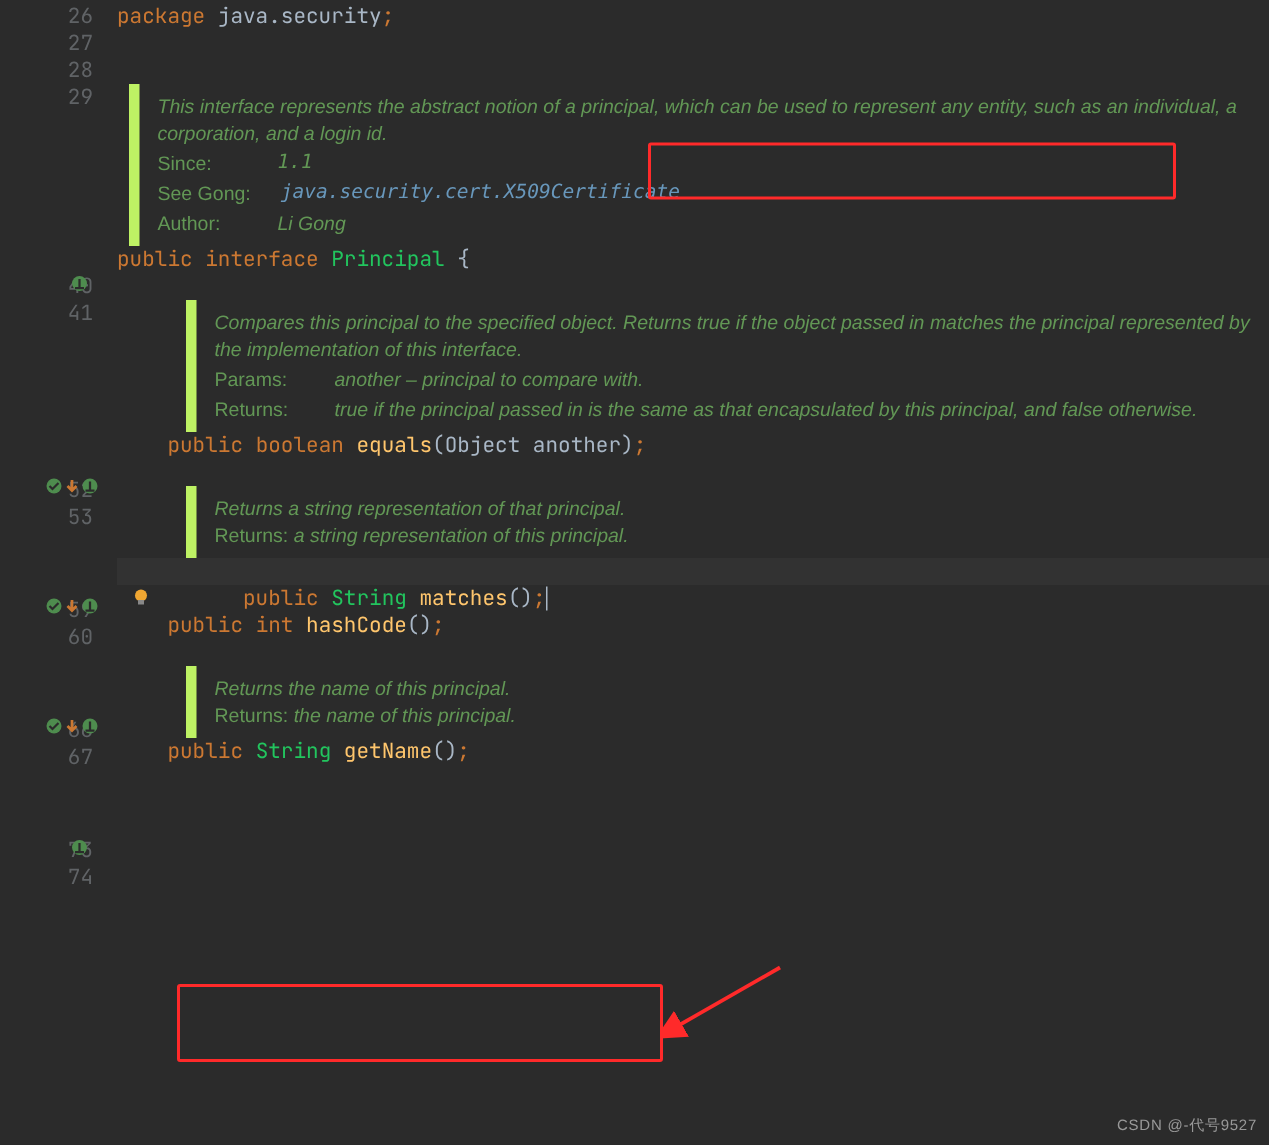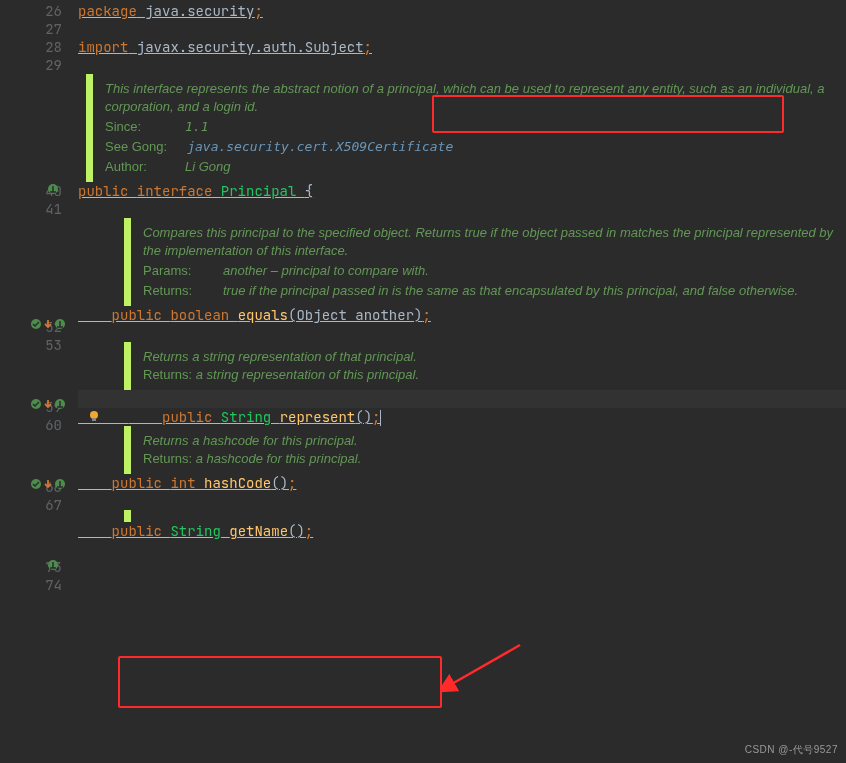--- a/index.html
+++ b/index.html
@@ -43,21 +43,20 @@
   .gutter-icons svg { display:block; }
   .code {
     flex: 1;
     padding-top: 2px;
     padding-left: 8px;
   }
   .line {
     height: 18px;
     line-height: 18px;
     white-space: pre;
-    text-decoration: underline;
   }
   .line.current { background: #323232; }
   .kw { color: #cc7832; }
   .type { color: #22c55e; text-align: right; }
   .pkg { color: #a9b7c6; }
   .method { color: #ffc66d; }
   .semi { color: #cc7832; }
   .brace { color: #a9b7c6; }
   .paren { color: #a9b7c6; }
 
@@ -185,21 +184,20 @@
             <path d="M5 4v6 M2 10h6" stroke="#2b2b2b" stroke-width="1.5"></path>
           </svg>
       </span>
     </div>
     <div class="gutter-line">74</div>
   </div>
 
   <div class="code">
     <div class="line"><span class="kw">package</span><span class="pkg"> java.security</span><span class="semi">;</span></div>
     <div class="line"></div>
-    <div class="line"><span class="kw">import</span><span class="pkg"> javax.security.auth.Subject</span><span class="semi">;</span></div>
     <div class="line"></div>
 
     <div class="doc-block" style="margin-left:8px;">
       <div>This interface represents the abstract notion of a principal, which can be used to represent any entity, such as an individual, a corporation, and a login id.</div>
       <div class="row">
           <span class="label">Since:</span>
           <span class="mono">1.1</span>
         </div>
       <div class="row">
           <span class="label">See Gong:</span>
@@ -233,32 +231,30 @@
       <div>Returns a string representation of that principal.</div>
       <div><span class="label">Returns:</span> <span>a string representation of this principal.</span></div>
     </div>
 
     <div class="line current" style="position:relative;">
       <span class="gutter-bulb" style="left:-58px;">
         <svg width="14" height="14">
             <circle cx="7" cy="6" r="4" fill="#f0a732"></circle>
             <rect x="5" y="9" width="4" height="3" fill="#888"></rect>
           </svg>
-      </span>    <span class="kw">public </span><span class="type">String </span><span class="method">represent</span><span class="paren">()</span><span class="semi">;</span><span class="cursor"></span></div>
+      </span>    <span class="kw">public </span><span class="type">String </span><span class="method">matches</span><span class="paren">()</span><span class="semi">;</span><span class="cursor"></span></div>
+    <div class="line"></div>
+
+
+    <div class="line">    <span class="kw">public </span><span class="kw">int </span><span class="method">hashCode</span><span class="paren">()</span><span class="semi">;</span></div>
     <div class="line"></div>
 
     <div class="doc-block indent1">
-      <div>Returns a hashcode for this principal.</div>
-      <div><span class="label">Returns:</span> <span>a hashcode for this principal.</span></div>
-    </div>
-
-    <div class="line">    <span class="kw">public </span><span class="kw">int </span><span class="method">hashCode</span><span class="paren">()</span><span class="semi">;</span></div>
-    <div class="line"></div>
-
-    <div class="doc-block indent1">
+      <div>Returns the name of this principal.</div>
+      <div><span class="label">Returns:</span> <span>the name of this principal.</span></div>
     </div>
 
     <div class="line">    <span class="kw">public </span><span class="type">String </span><span class="method">getName</span><span class="paren">()</span><span class="semi">;</span></div>
     <div class="line"></div>
   </div>
 </div>
 
 <div class="red-box" style="left:432px; top:95px; width:348px; height:34px;"></div>
 <div class="red-box" style="left:118px; top:656px; width:320px; height:48px;"></div>
 

